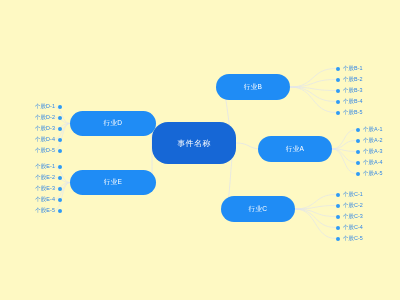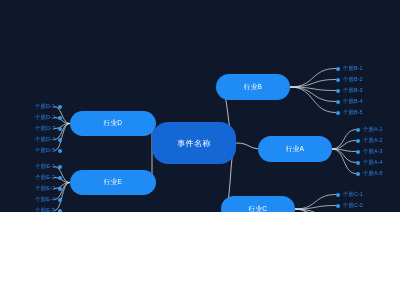--- a/index.html
+++ b/index.html
@@ -3,22 +3,22 @@
 <meta charset="utf-8">
 <style>
   html, body {
     margin: 0;
     padding: 0;
     background: #ffffff;
   }
   #canvas {
     position: relative;
     width: 400px;
-    height: 212px;
-    background: #0f172a;
+    height: 300px;
+    background: #fef9c3;
     overflow: hidden;
     font-family: "Liberation Sans", "DejaVu Sans", sans-serif;
   }
   #edges {
     position: absolute;
     left: 0;
     top: 0;
     width: 400px;
     height: 300px;
     pointer-events: none;

